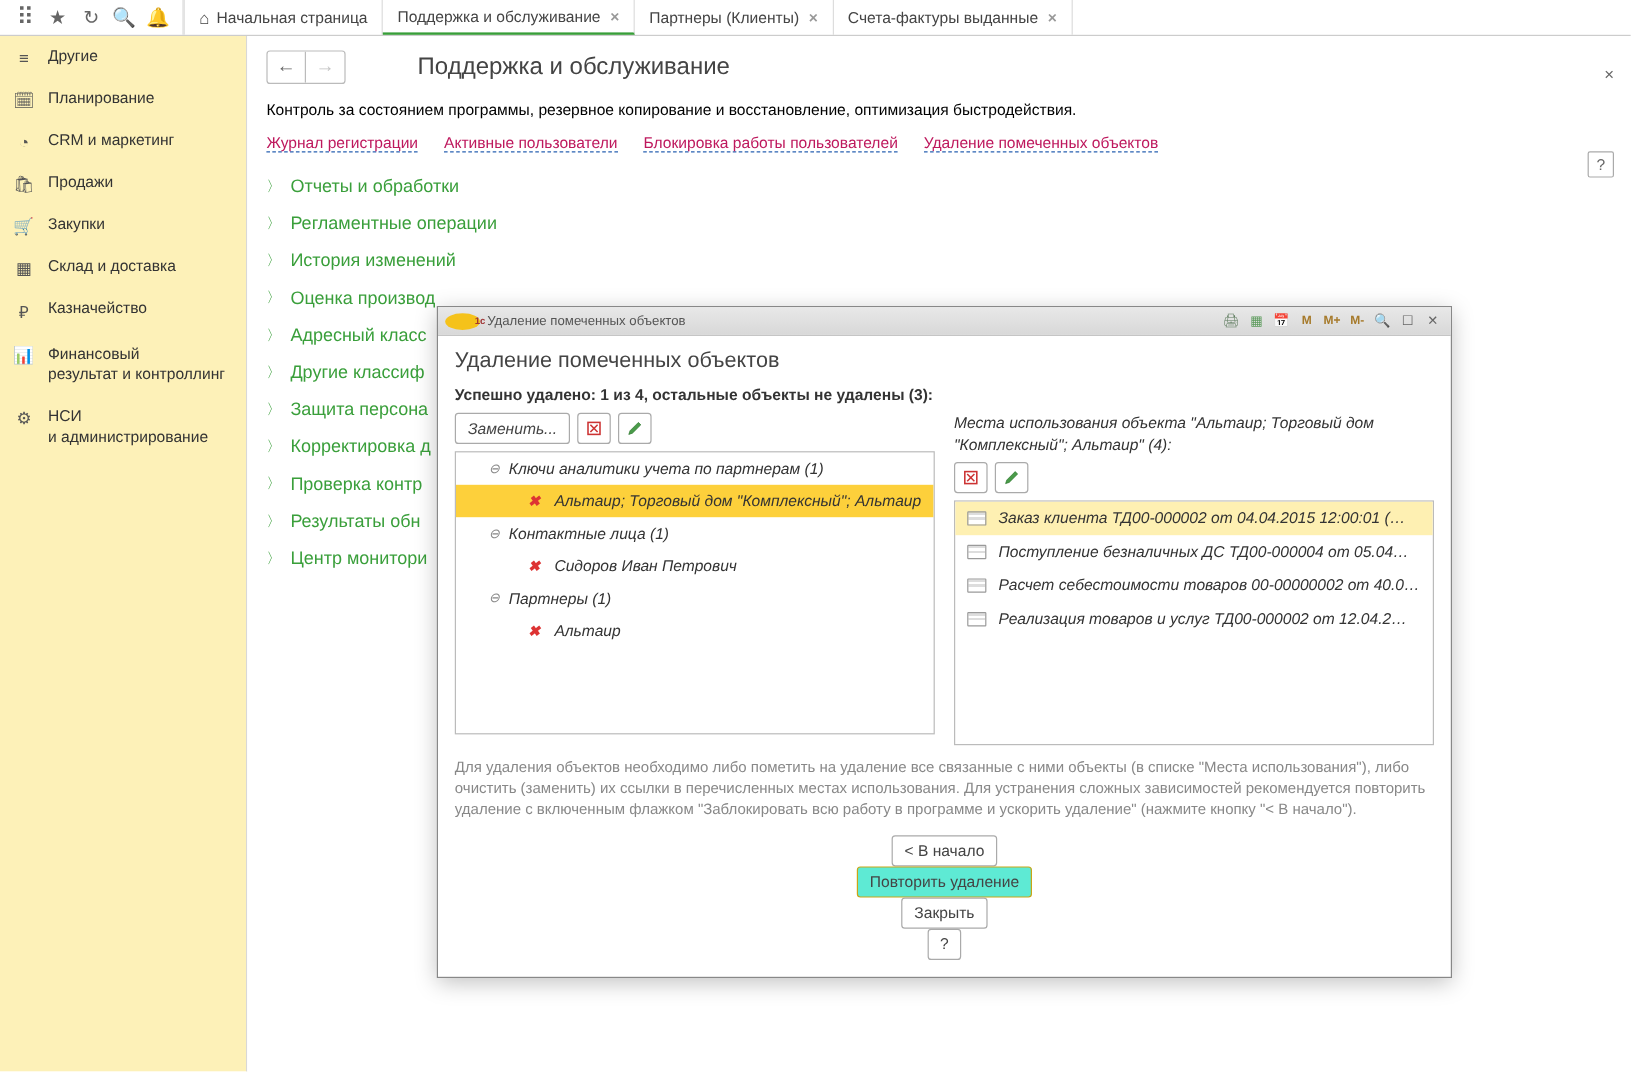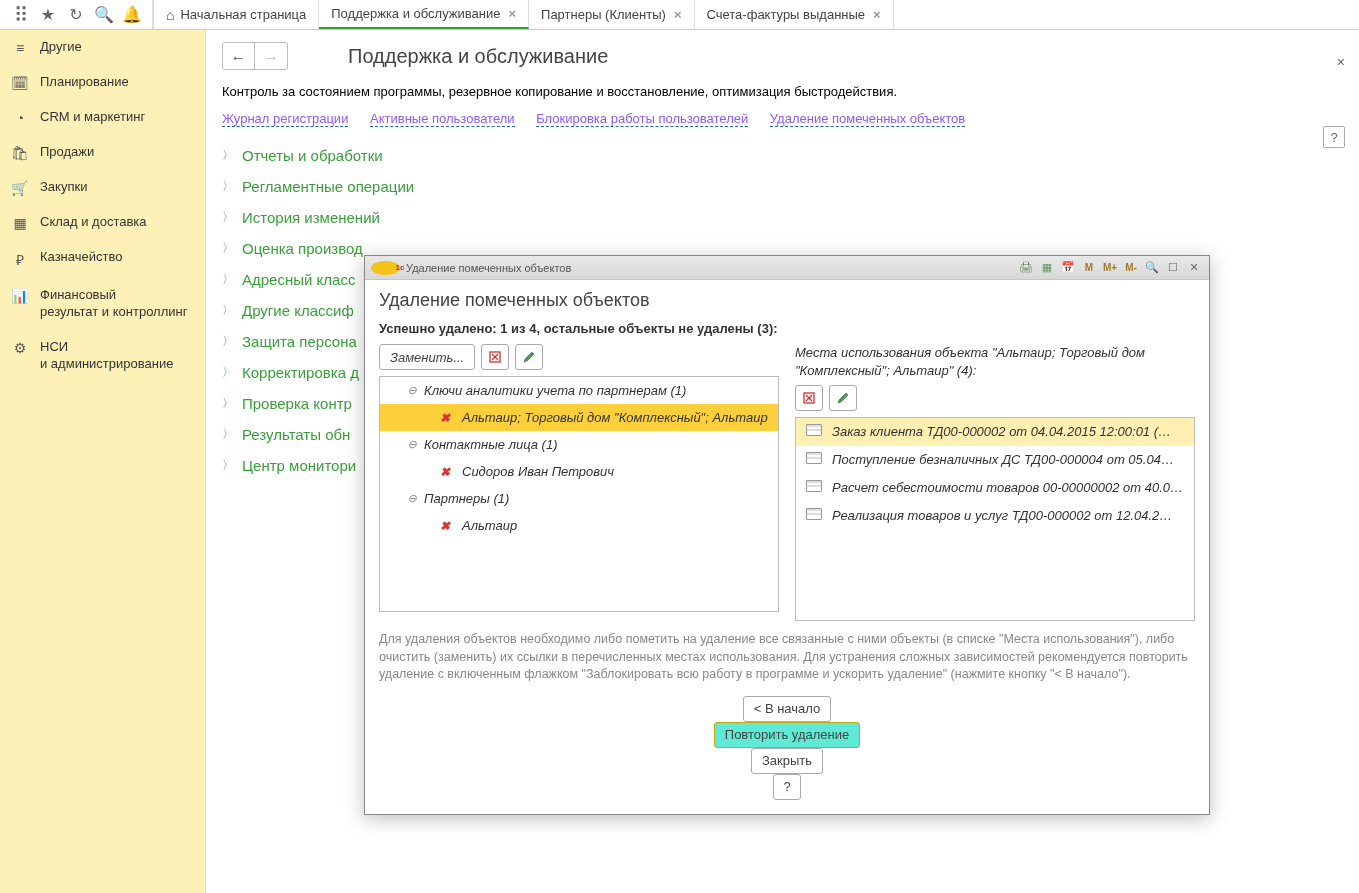--- a/index.html
+++ b/index.html
@@ -26,21 +26,21 @@
 .page-header { display: flex; align-items: center; padding: 12px 16px 8px; }
 .nav-btns { display: flex; border: 1px solid #bbb; border-radius: 3px; overflow: hidden; margin-right: 60px; }
 .nav-btn { width: 32px; height: 26px; display: flex; align-items: center; justify-content: center; cursor: pointer; color: #666; font-size: 16px; border-right: 1px solid #bbb; }
 .nav-btn:last-child { border-right: none; color: #c3c3c3; }
 .page-title { font-size: 20px; color: #444; }
 .close-page { position: absolute; right: 14px; top: 24px; cursor: pointer; color: #666; font-size: 14px; }
 
 .page-content { padding: 0 16px; }
 .page-desc { color: #000000; margin: 6px 0 12px; font-size: 13px; }
 .quick-links { margin-bottom: 14px; }
-.quick-links a { color: #8b5cf6; text-decoration: none; border-bottom: 1px dashed #2961b1; margin-right: 18px; font-size: 13px; }
+.quick-links a { color: #be185d; text-decoration: none; border-bottom: 1px dashed #2961b1; margin-right: 18px; font-size: 13px; }
 .help-sq { position: absolute; right: 14px; top: 96px; width: 22px; height: 22px; border: 1px solid #aaa; border-radius: 2px; display: flex; align-items: center; justify-content: center; cursor: pointer; color: #666; font-size: 13px; }
 
 .section-row { display: flex; align-items: center; padding: 7px 0; cursor: pointer; }
 .section-chevron { color: #3a9f3b; font-size: 12px; margin-right: 8px; }
 .section-label { color: #3a9f3b; font-size: 15px; }
 
 
 .dialog { position: absolute; left: 364px; top: 255px; width: 846px; background: #fff; border: 1px solid #888; box-shadow: 0 4px 18px rgba(0,0,0,.25); }
 .dlg-titlebar { height: 24px; background: linear-gradient(#e8e8e8,#d8d8d8); border-bottom: 1px solid #c5c5c5; display: flex; align-items: center; padding: 0 6px; }
 .dlg-1c-icon { width: 14px; height: 14px; background: #f5c21a; border-radius: 50%; display: flex; align-items: center; justify-content: center; font-size: 8px; color: #a03535; font-weight: bold; margin-right: 6px; padding-left: 29px; }
@@ -62,21 +62,21 @@
 .btn { border: 1px solid #aaa; border-radius: 3px; background: #fff; padding: 4px 10px; cursor: pointer; font-size: 13px; color: #444; height: 26px; display: flex; align-items: center; }
 .icon-btn { width: 28px; justify-content: center; padding: 0; }
 .icon-btn svg { display: block; }
 .tree-box, .usage-box { border: 1px solid #bbb; height: 236px; overflow: auto; background: #fff; }
 .tree-row { padding: 6px 8px; display: flex; align-items: center; font-size: 13px; color: #333; }
 .tree-row.lvl1 { padding-left: 26px; }
 .tree-row.lvl2 { padding-left: 60px; }
 .tree-row.selected { background: #fdd03b; }
 .tree-toggle { color: #888; font-size: 11px; margin-right: 6px; width: 12px; text-align: center; }
 .tree-x-icon { color: #d33; margin-right: 8px; font-size: 12px; font-weight: bold; display: inline-block; width: 14px; }
-.usage-row { padding: 6px 10px; display: flex; font-size: 13px; color: #333; border-bottom: 1px solid transparent; }
+.usage-row { padding: 6px 10px; display: flex; align-items: center; font-size: 13px; color: #333; border-bottom: 1px solid transparent; }
 .usage-row.first { background: #fef0b2; }
 .doc-icon { width: 16px; height: 12px; border: 1px solid #9a9a9a; margin-right: 10px; background: linear-gradient(#ddd 20%, #fff 20%, #fff 40%, #ddd 40%, #ddd 60%, #fff 60%); border-radius: 1px; flex-shrink: 0; }
 
 .dlg-hint { font-size: 12.5px; color: #888; line-height: 1.4; margin-top: 10px; }
 .dlg-footer { display: flex; align-items: center; margin-top: 12px; gap: 0; flex-direction: column; }
 .dlg-footer .spacer { flex: 1; }
 .btn.primary { background: #5eead4; border-color: #c9a516; font-weight: normal; }
 </style>
 </head>
 <body>

